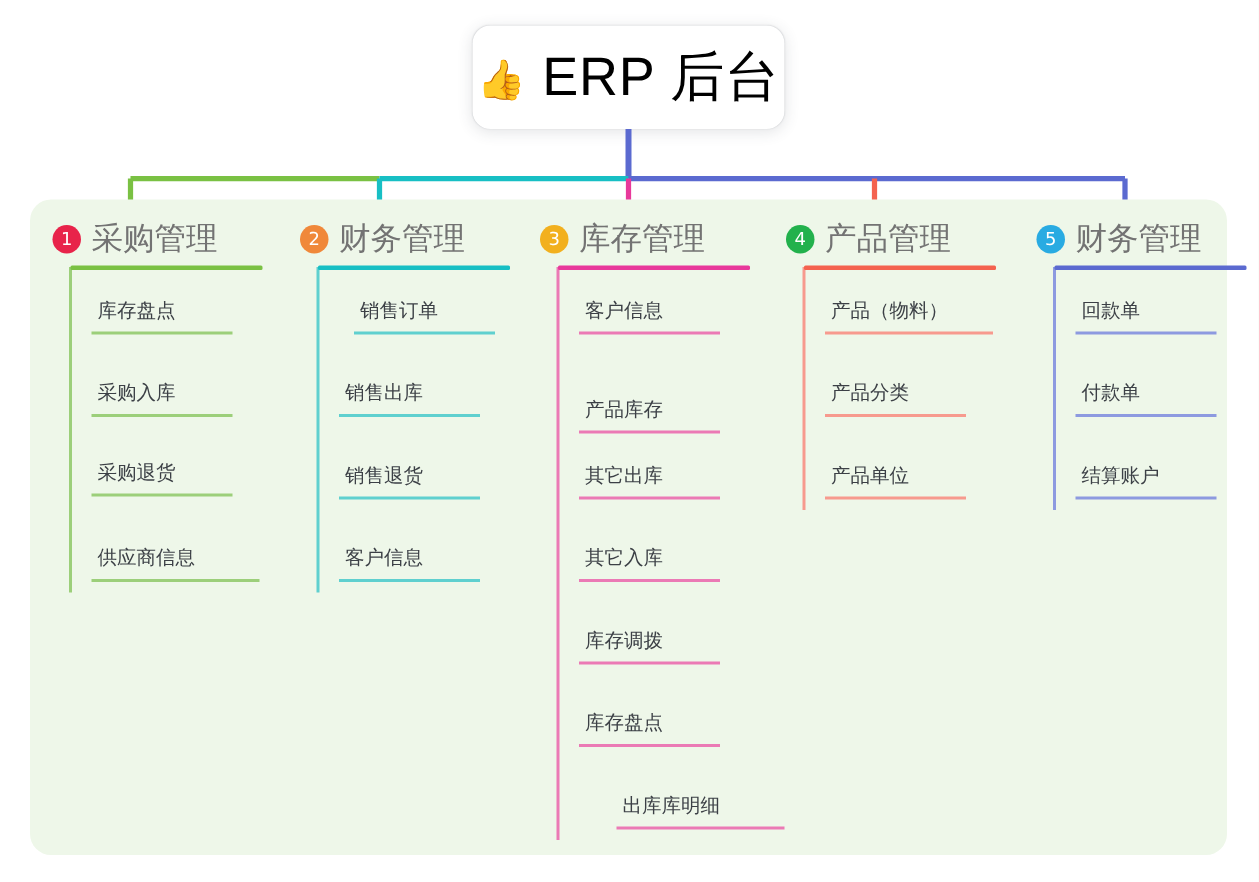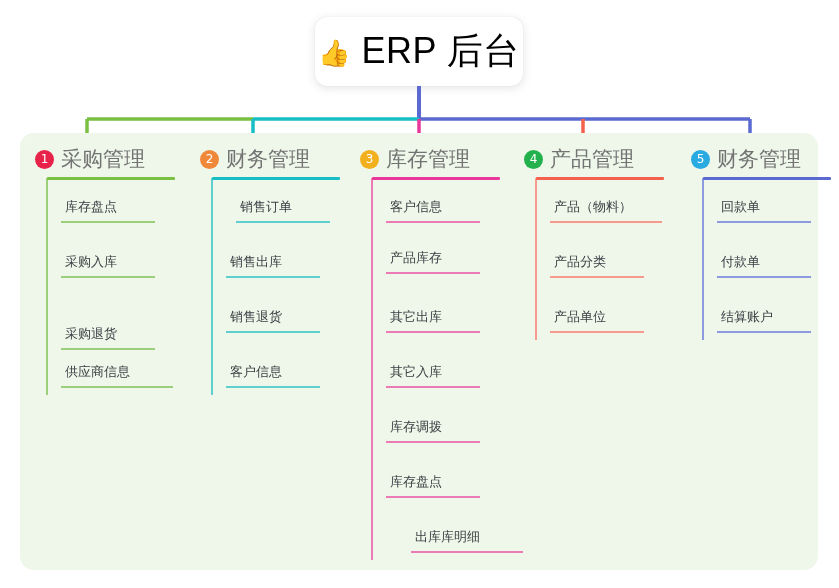--- a/index.html
+++ b/index.html
@@ -179,21 +179,21 @@
     </div>
     <div class="col-rule" style="background: rgb(122, 193, 67);"></div>
     <div class="leaf" style="top:60px;">
       <span class="leaf-label">库存盘点</span>
       <span class="leaf-rule" style="background: rgb(156, 207, 122);"></span>
     </div>
     <div class="leaf" style="top:115px;">
       <span class="leaf-label">采购入库</span>
       <span class="leaf-rule" style="background: rgb(156, 207, 122);"></span>
     </div>
-    <div class="leaf" style="top:187px;">
+    <div class="leaf" style="top:168px;">
       <span class="leaf-label">采购退货</span>
       <span class="leaf-rule" style="background: rgb(156, 207, 122);"></span>
     </div>
     <div class="leaf wide" style="top:225px;">
       <span class="leaf-label">供应商信息</span>
       <span class="leaf-rule" style="background: rgb(156, 207, 122);"></span>
     </div>
   </div>
 
   <div class="column" style="left:200px; top:133px;">
@@ -223,21 +223,21 @@
   <div class="column" style="left:360px; top:133px;">
     <div class="col-header">
       <span class="badge" style="background: rgb(242, 176, 30);">3</span>
       <span class="col-title">库存管理</span>
     </div>
     <div class="col-rule" style="background: rgb(232, 57, 155);"></div>
     <div class="leaf" style="top:60px;">
       <span class="leaf-label">客户信息</span>
       <span class="leaf-rule" style="background: rgb(235, 122, 181);"></span>
     </div>
-    <div class="leaf" style="top:111px;text-align:center;">
+    <div class="leaf" style="top:126px;text-align:center;">
       <span class="leaf-label">产品库存</span>
       <span class="leaf-rule" style="background: rgb(235, 122, 181);"></span>
     </div>
     <div class="leaf" style="top:170px;">
       <span class="leaf-label">其它出库</span>
       <span class="leaf-rule" style="background: rgb(235, 122, 181);"></span>
     </div>
     <div class="leaf" style="top:225px;">
       <span class="leaf-label">其它入库</span>
       <span class="leaf-rule" style="background: rgb(235, 122, 181);"></span>

